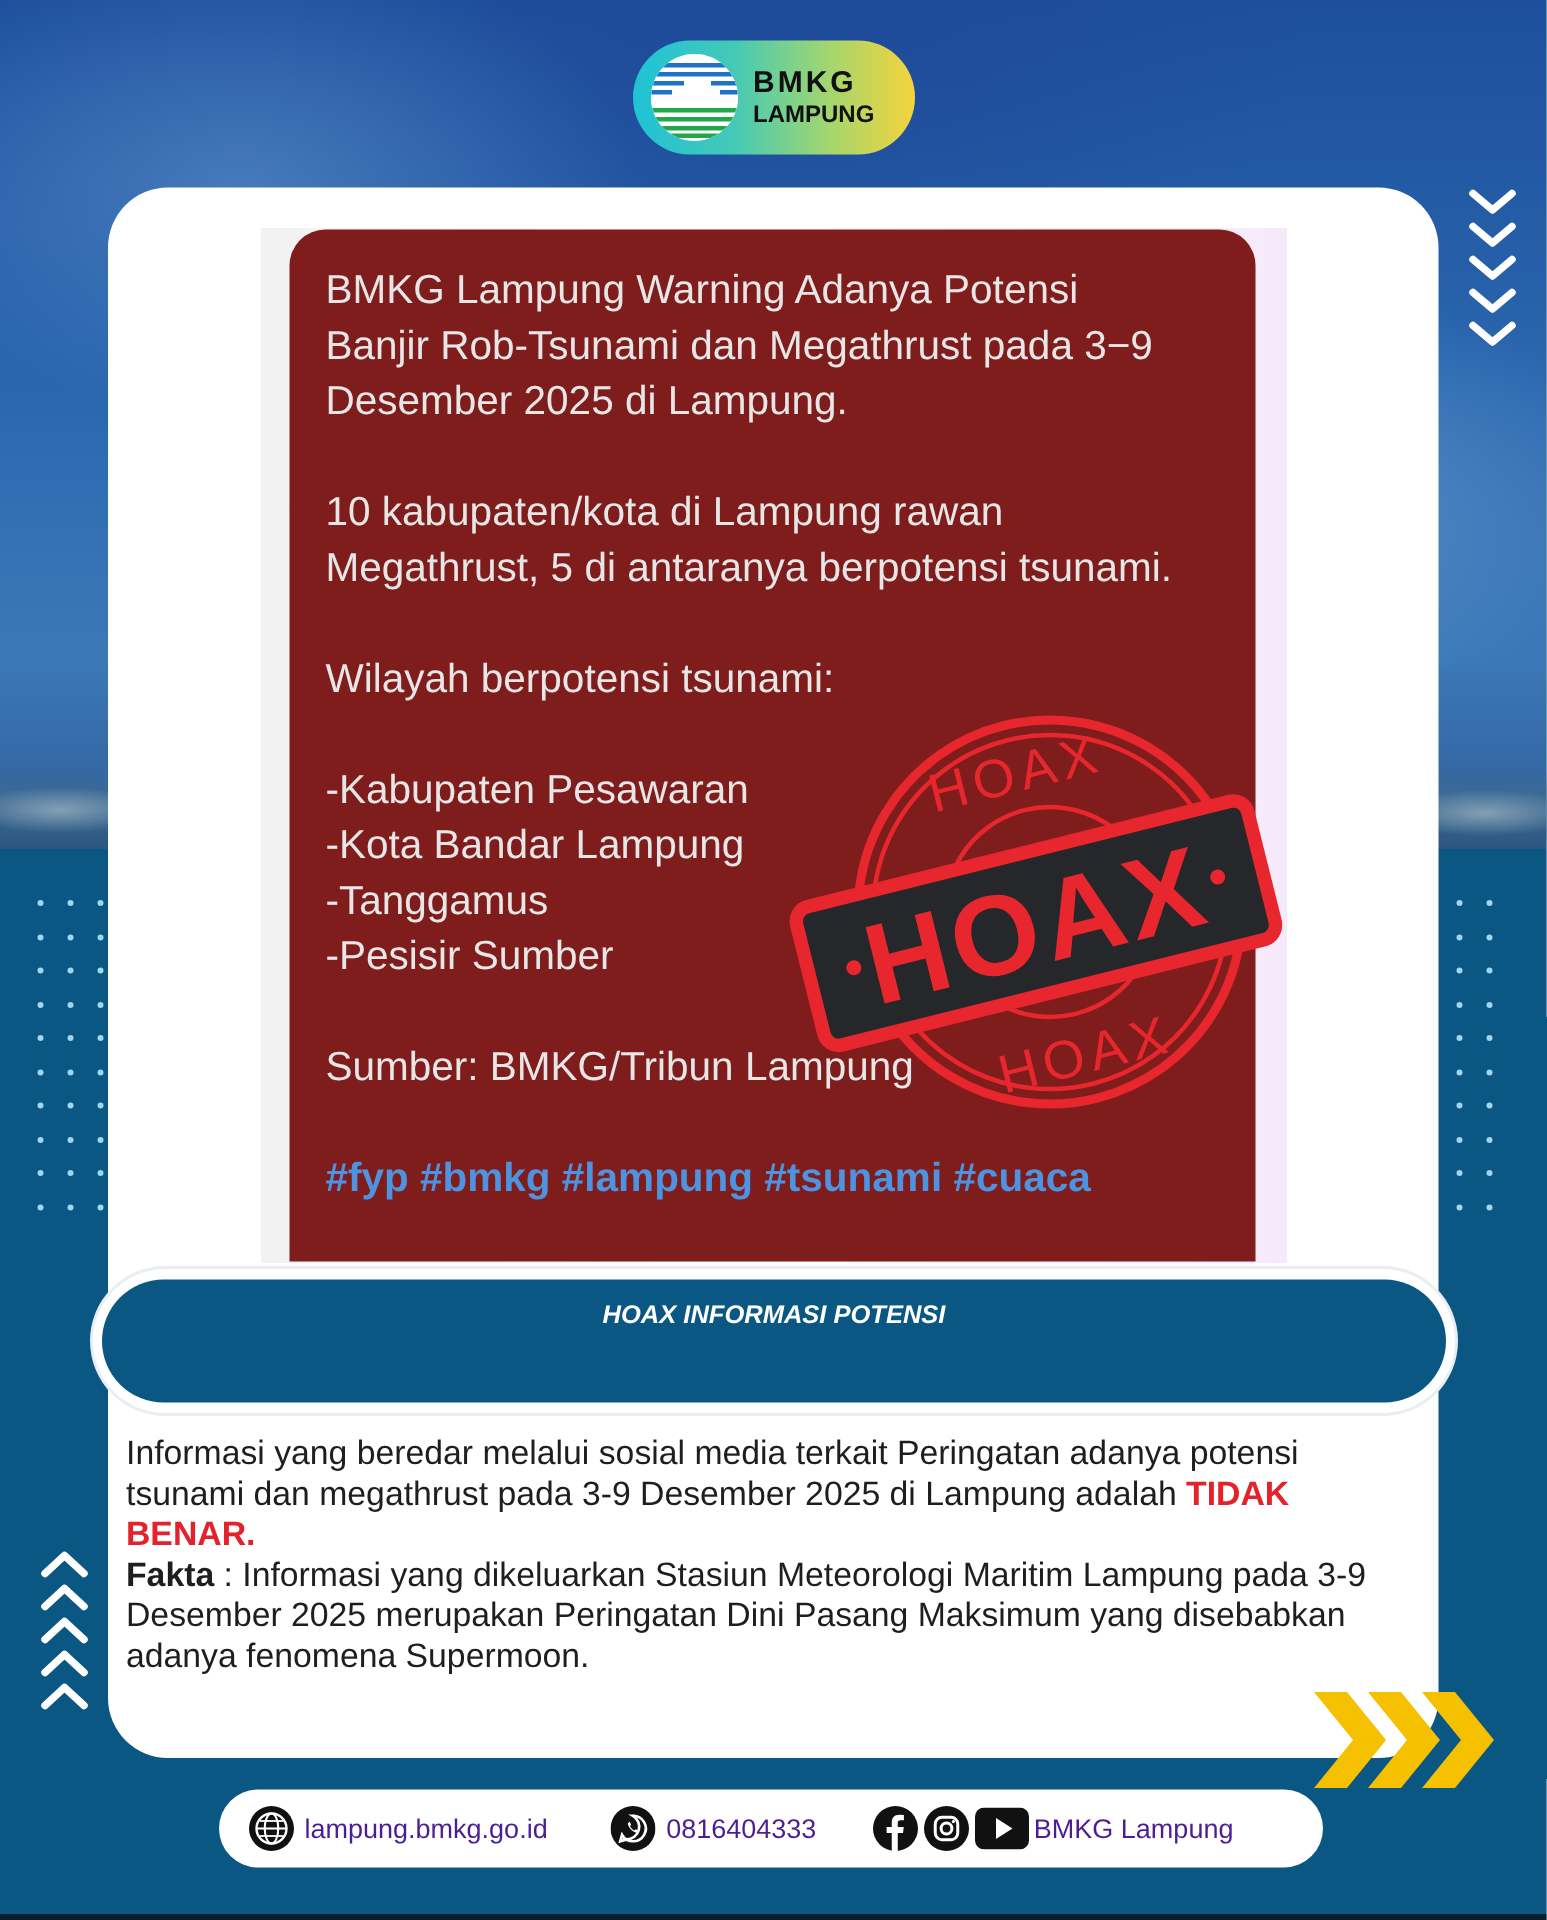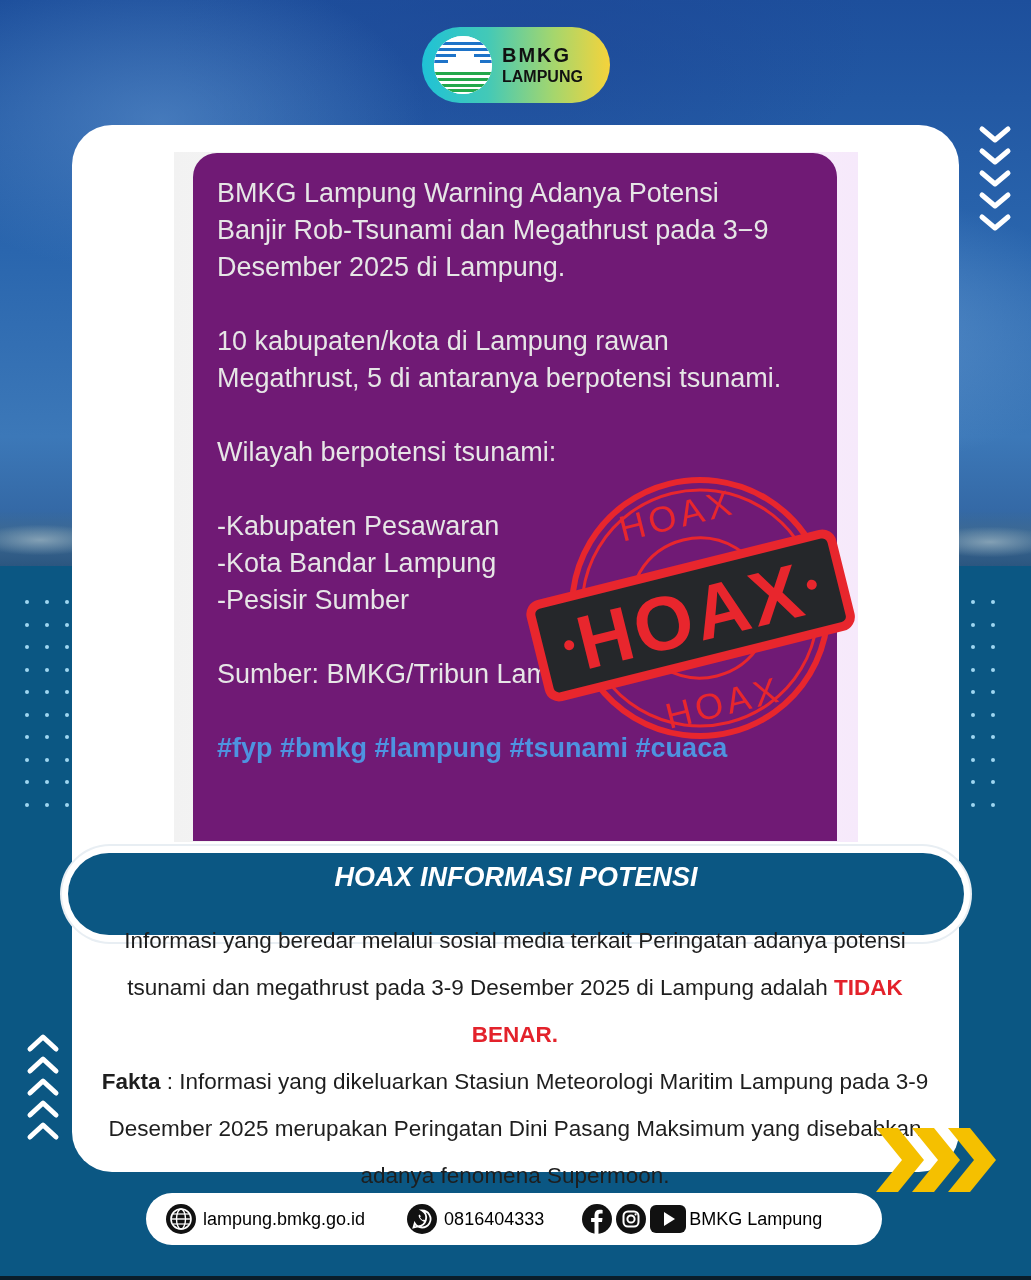--- a/index.html
+++ b/index.html
@@ -66,21 +66,21 @@
   .card {
     position: absolute; left: 72px; top: 125px; width: 887px; height: 1047px;
     background: #ffffff; border-radius: 40px;
   }
   .shot-frame {
     position: absolute; left: 174px; top: 152px; width: 684px; height: 690px;
     background: linear-gradient(90deg, #f2f2f2 0%, #fafafa 50%, #f6e9fb 100%);
   }
   .shot {
     position: absolute; left: 193px; top: 153px; width: 644px; height: 688px;
-    background: #701a75; border-radius: 24px 24px 0 0;
+    background: #7f1d1d; border-radius: 24px 24px 0 0;
     color: #e6e6e6; font-family: "Liberation Sans", sans-serif;
     font-size: 27px; line-height: 37px;
     padding: 22px 24px 0 24px;
   }
   .shot p { white-space: pre-line; }
   .shot .para { margin-bottom: 37px; }
   .shot .list p { margin: 0; }
   .shot .tags { color: #4e93e0; font-weight: 700; margin-top: 37px; }
 
   
@@ -89,37 +89,37 @@
   
   .banner-outer {
     position: absolute; left: 62px; top: 846px; width: 908px; height: 96px;
     border-radius: 48px; background: #ffffff;
     box-shadow: 0 0 0 2px #e8eef3;
   }
   .banner {
     position: absolute; left: 68px; top: 853px; width: 896px; height: 82px;
     border-radius: 42px; background: #0b5783;
     color: #ffffff; font-weight: 700; font-style: italic; text-align: center;
-    font-size: 27px; line-height: 34px; padding-top: 7px;
+    font-size: 17px; line-height: 34px; padding-top: 7px;
   }
 
   
   .body-text {
-    position: absolute; left: 84px; top: 917px; width: 862px;
-    color: #1e1e1e; font-size: 22.5px; line-height: 47px; text-align: center;
+    position: absolute; left: 84px; top: 955px; width: 862px;
+    color: #1e1e1e; font-size: 22.5px; line-height: 27px; text-align: left;
   }
   .body-text .red { color: #e3222b; font-weight: 700; }
   .body-text .bold { font-weight: 700; }
 
   
   .footer {
     position: absolute; left: 146px; top: 1193px; width: 736px; height: 52px;
     background: #ffffff; border-radius: 26px;
     display: flex; align-items: center; padding-left: 20px;
-    font-size: 18px; color: #000000;
+    font-size: 18px; color: #4c1d95;
   }
   .fi { display: flex; align-items: center; }
   .fi svg { display: block; }
   .fi .t { margin-left: 7px; }
 </style>
 </head>
 <body>
 
 <div class="bg-sky"></div>
 <div class="bg-land"></div>
@@ -245,20 +245,21 @@
 <div class="shot">
   <p class="para">BMKG Lampung Warning Adanya Potensi
 Banjir Rob-Tsunami dan Megathrust pada 3−9
 Desember 2025 di Lampung.</p>
   <p class="para">10 kabupaten/kota di Lampung rawan
 Megathrust, 5 di antaranya berpotensi tsunami.</p>
   <p class="para">Wilayah berpotensi tsunami:</p>
   <div class="list">
     <p>-Kabupaten Pesawaran</p>
     <p>-Kota Bandar Lampung</p>
+    <p>-Tanggamus</p>
     <p>-Pesisir Sumber</p>
   </div>
   <p style="margin-top:37px">Sumber: BMKG/Tribun Lampung</p>
   <p class="tags">#fyp #bmkg #lampung #tsunami #cuaca</p>
 </div>
 
 <svg class="stamp" viewBox="0 0 330 275">
   <defs>
     <path id="arcTop" d="M 80 150 A 95 95 0 0 1 250 100"></path>
     <path id="arcBot" d="M 95 190 A 95 95 0 0 0 265 140"></path>

